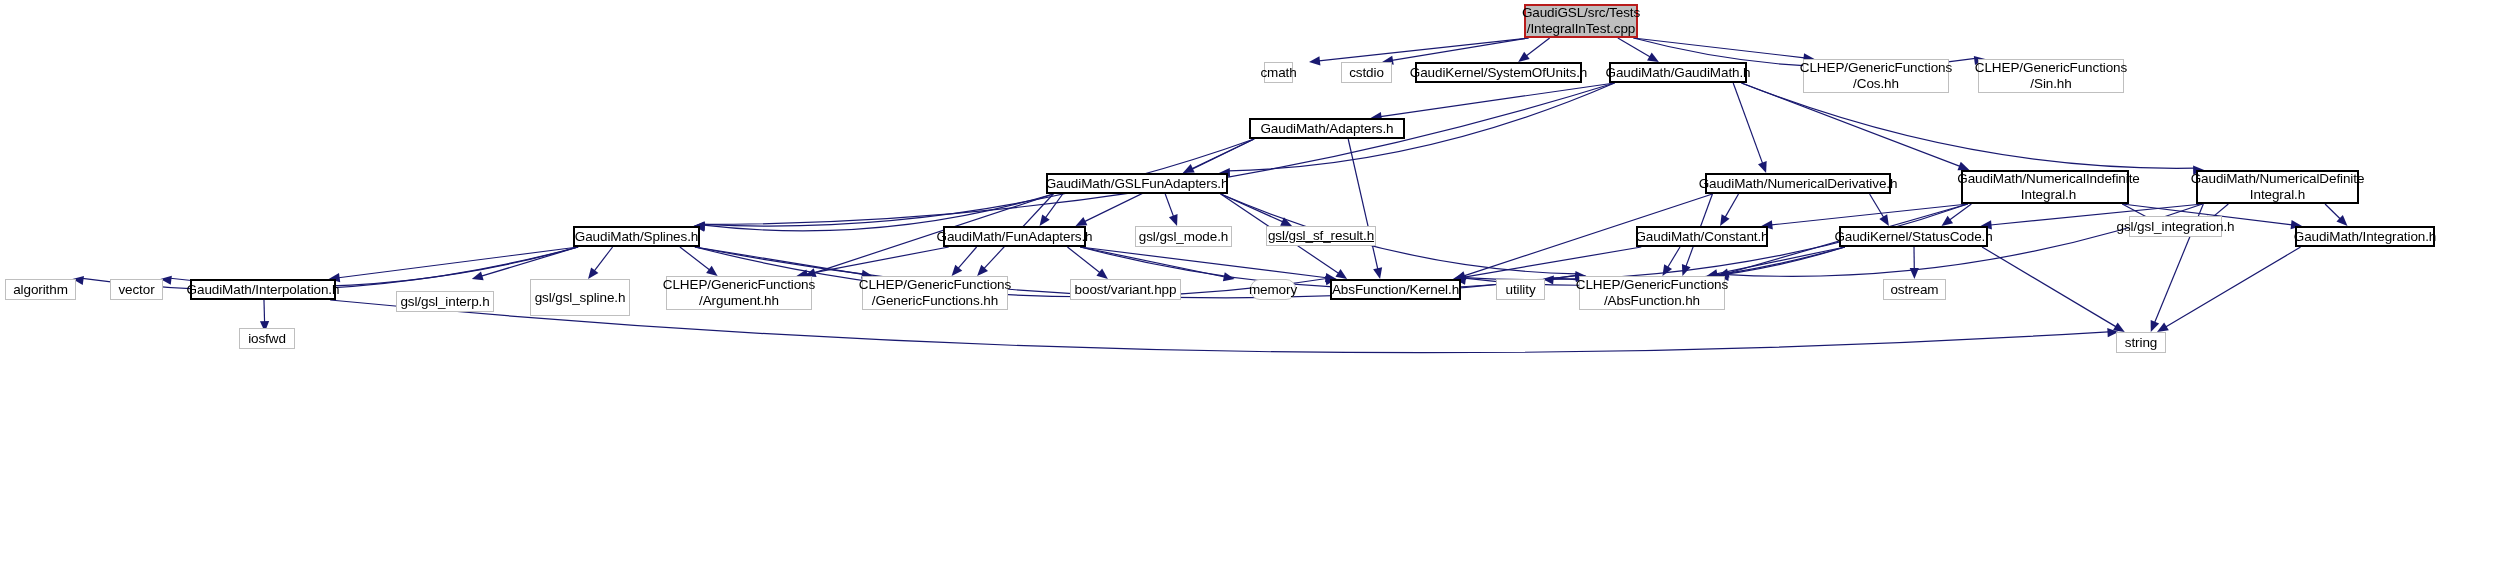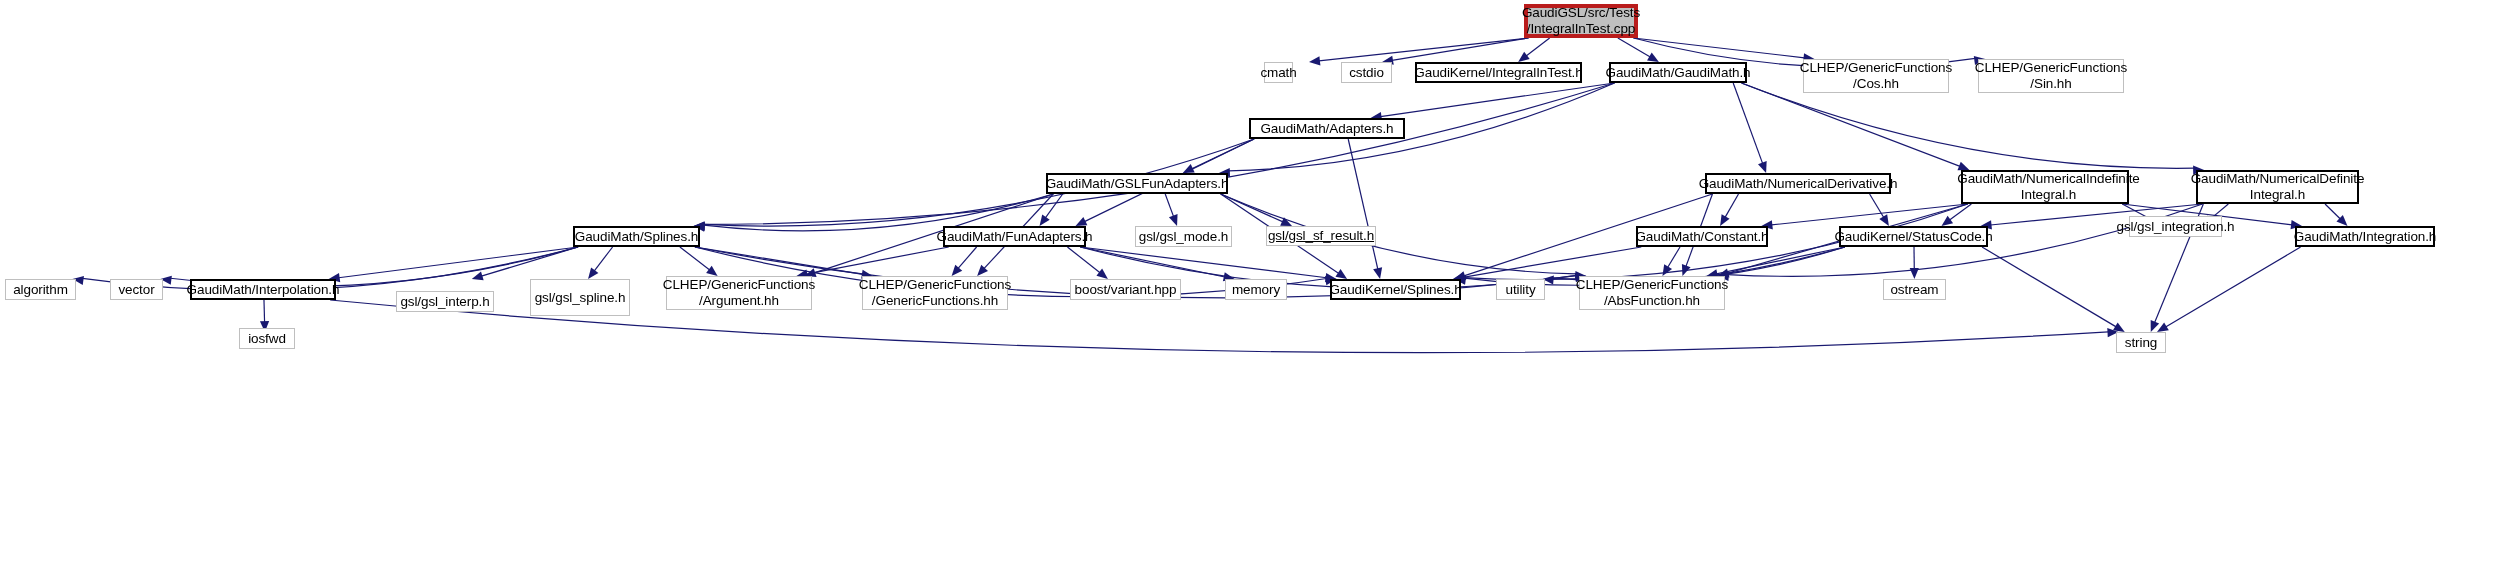--- a/index.html
+++ b/index.html
@@ -35,21 +35,21 @@
     font-size: 13.5px;
     line-height: 1.18;
     letter-spacing: -0.1px;
     white-space: pre-line;
     z-index: 5;
   }
   .node.strong {
     border: 2px solid #000000;
   }
   .node.root {
-    border: 4px solid #b91c1c;
+    border: 2px solid #b91c1c;
     background: #bfbfbf;
   }
 </style>
 </head>
 <body>
 
 <div id="canvas">
   <svg id="edges" viewBox="0 0 2500 568" xmlns="http://www.w3.org/2000/svg">
       <path d="M 1528.56 38 Q 1423.7379003018311 49.456749745001034 1318.9158006036623 60.91349949000206" fill="none" stroke="#191970" stroke-width="1.2"></path>
       <polygon points="1308.975,62 1319.4100904294296,56.23208116131758 1320.4096708986276,65.37761771668696" fill="#191970"></polygon>
@@ -177,21 +177,21 @@
       <polygon points="2124.75,332 2112.945416774244,330.32315329674844 2117.653258983607,322.4189631591227" fill="#191970"></polygon>
       <path d="M 1844.96 247 Q 1780.6444640587026 260.47471313312974 1716.3289281174052 273.9494262662594" fill="none" stroke="#191970" stroke-width="1.2"></path>
       <polygon points="1706.5414285714285,276 1716.3644141544821,269.2421191017361 1718.2509419895234,278.2466186840346" fill="#191970"></polygon>
       <path d="M 2300.6 247 Q 2233.102722591063 286.9531238144823 2165.6054451821255 326.9062476289646" fill="none" stroke="#191970" stroke-width="1.2"></path>
       <polygon points="2157,332 2164.122863609662,322.43836760808324 2168.809115791015,330.35537717563886" fill="#191970"></polygon>
     </svg>
 <div class="node root" style="left: 1524px; top: 4px; width: 114px; height: 34px;">GaudiGSL/src/Tests
 /IntegralInTest.cpp</div>
     <div class="node" style="left: 1264px; top: 62px; width: 29px; height: 21px;">cmath</div>
     <div class="node" style="left: 1341px; top: 62px; width: 51px; height: 21px;">cstdio</div>
-    <div class="node strong" style="left: 1415px; top: 62px; width: 167px; height: 21px;">GaudiKernel/IntegralInTest.h</div>
+    <div class="node strong" style="left: 1415px; top: 62px; width: 167px; height: 21px;">GaudiKernel/SystemOfUnits.h</div>
     <div class="node strong" style="left: 1609px; top: 62px; width: 138px; height: 21px;">GaudiMath/GaudiMath.h</div>
     <div class="node" style="left: 1803px; top: 59px; width: 146px; height: 34px;">CLHEP/GenericFunctions
 /Cos.hh</div>
     <div class="node" style="left: 1978px; top: 59px; width: 146px; height: 34px;">CLHEP/GenericFunctions
 /Sin.hh</div>
     <div class="node strong" style="left: 1249px; top: 118px; width: 156px; height: 21px;">GaudiMath/Adapters.h</div>
     <div class="node strong" style="left: 1705px; top: 173px; width: 186px; height: 21px;">GaudiMath/NumericalDerivative.h</div>
     <div class="node strong" style="left: 1961px; top: 170px; width: 168px; height: 34px; padding-left: 7px;">GaudiMath/NumericalIndefinite
 Integral.h</div>
     <div class="node strong" style="left: 2196px; top: 170px; width: 163px; height: 34px;">GaudiMath/NumericalDefinite
@@ -208,21 +208,21 @@
     <div class="node" style="left: 5px; top: 279px; width: 71px; height: 21px;">algorithm</div>
     <div class="node" style="left: 110px; top: 279px; width: 53px; height: 21px;">vector</div>
     <div class="node strong" style="left: 190px; top: 279px; width: 146px; height: 21px;">GaudiMath/Interpolation.h</div>
     <div class="node" style="left: 396px; top: 279px; width: 98px; height: 21px; margin-top: 12px;">gsl/gsl_interp.h</div>
     <div class="node" style="left: 530px; top: 279px; width: 100px; height: 37px;">gsl/gsl_spline.h</div>
     <div class="node" style="left: 666px; top: 276px; width: 146px; height: 34px;">CLHEP/GenericFunctions
 /Argument.hh</div>
     <div class="node" style="left: 862px; top: 276px; width: 146px; height: 34px;">CLHEP/GenericFunctions
 /GenericFunctions.hh</div>
     <div class="node" style="left: 1070px; top: 279px; width: 111px; height: 21px;">boost/variant.hpp</div>
-    <div class="node" style="left: 1225px; top: 279px; width: 62px; height: 21px;">memory</div>
-    <div class="node strong" style="left: 1330px; top: 279px; width: 131px; height: 21px;">GaudiKernel/Splines.h</div>
+    <div class="node" style="left: 1250px; top: 279px; width: 46px; height: 21px; border-radius: 10px;">memory</div>
+    <div class="node strong" style="left: 1330px; top: 279px; width: 131px; height: 21px;">AbsFunction/Kernel.h</div>
     <div class="node" style="left: 1496px; top: 279px; width: 49px; height: 21px;">utility</div>
     <div class="node" style="left: 1579px; top: 276px; width: 146px; height: 34px;">CLHEP/GenericFunctions
 /AbsFunction.hh</div>
     <div class="node" style="left: 1883px; top: 279px; width: 63px; height: 21px;">ostream</div>
     <div class="node" style="left: 2116px; top: 332px; width: 50px; height: 21px;">string</div>
     <div class="node" style="left: 239px; top: 328px; width: 56px; height: 21px;">iosfwd</div>
   </div>
 
 </body></html>

